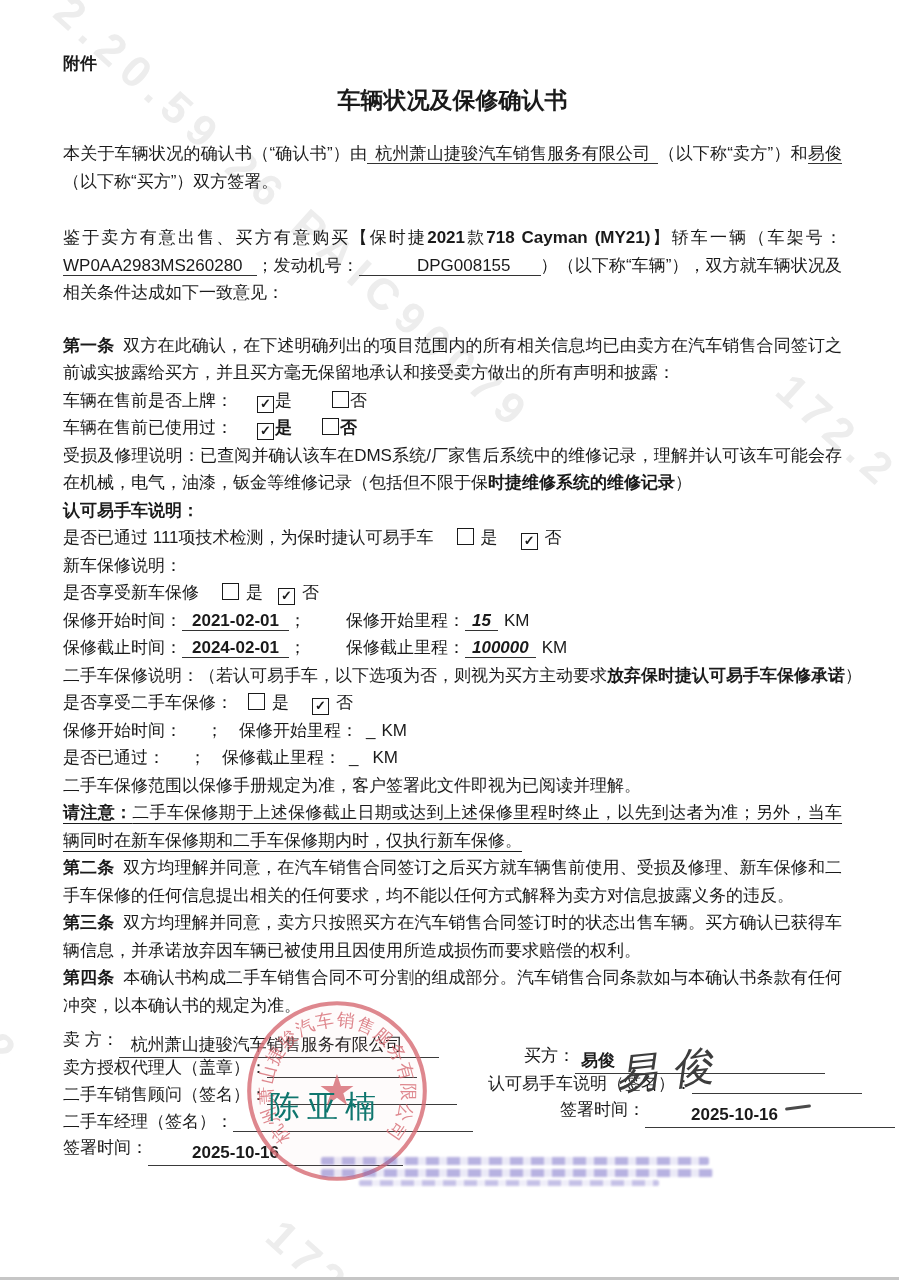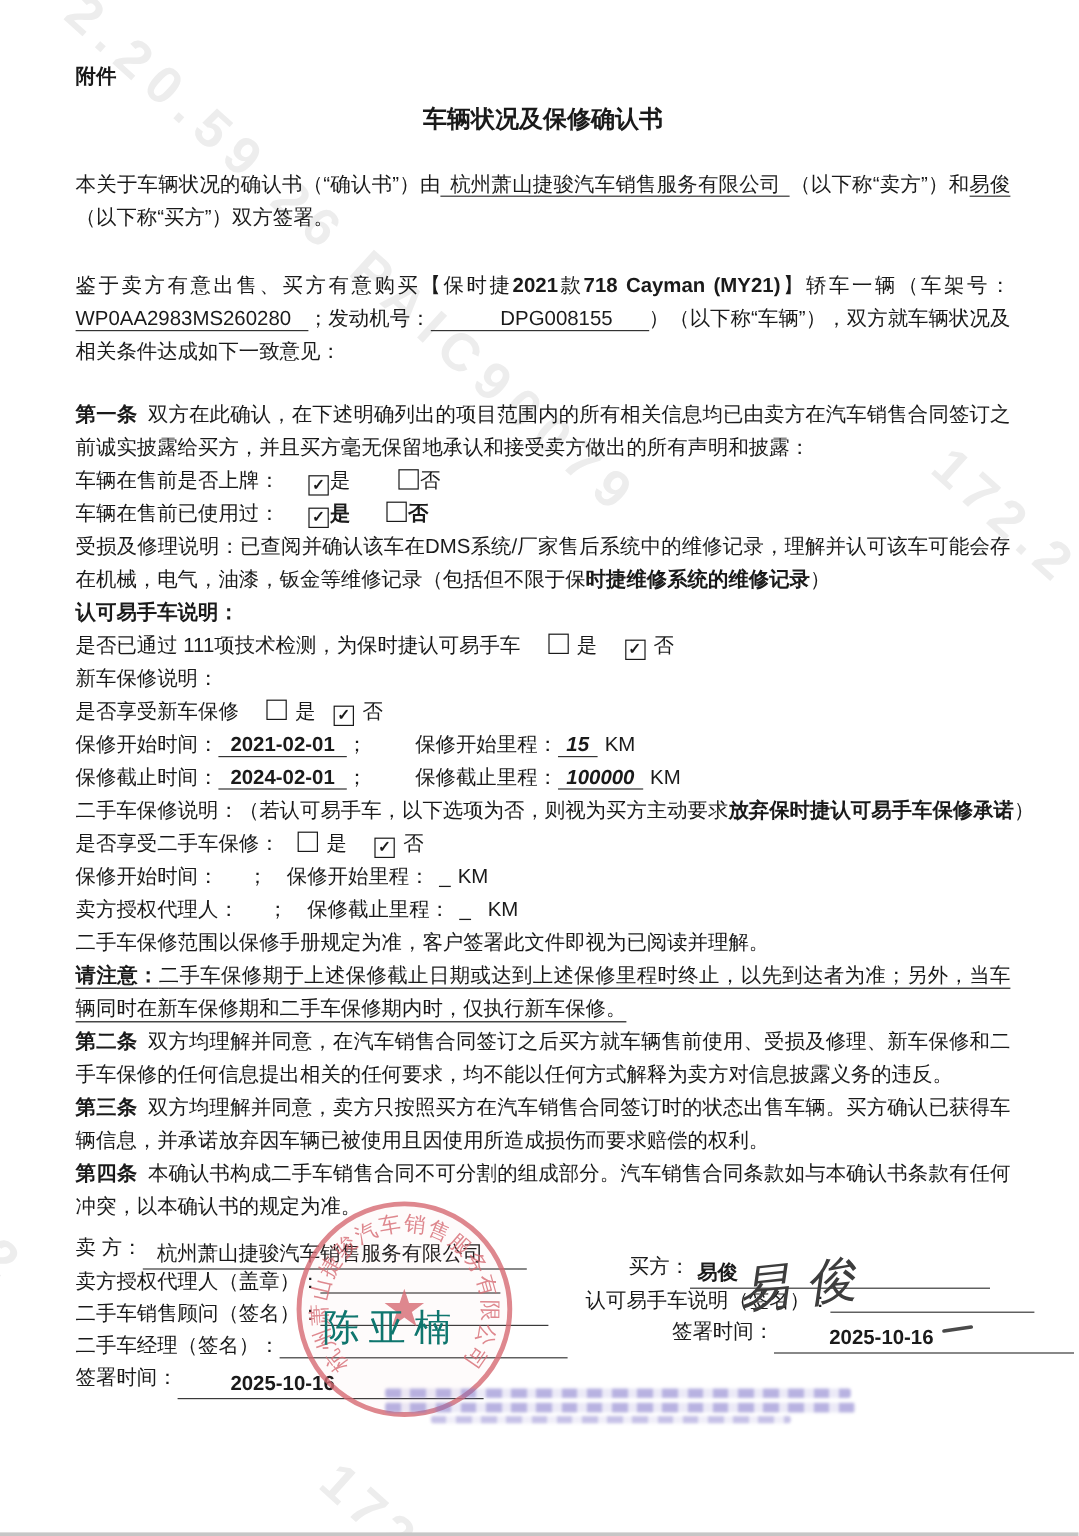--- a/index.html
+++ b/index.html
@@ -10,21 +10,21 @@
   
   .wm { position:absolute; color:#ededed; font-weight:700; white-space:nowrap;
         transform-origin:0 0; transform:rotate(42deg); pointer-events:none; }
   .wm1 { left:78px;  top:-14px;  font-size:44px; letter-spacing:9px; }
   .wm2 { left:800px; top:364px;  font-size:44px; letter-spacing:7px; }
   .wm3 { left:-16px; top:1002px; font-size:44px; letter-spacing:6px; }
   .wm4 { left:290px; top:1210px; font-size:44px; letter-spacing:7px; }
 
   .content { position:absolute; left:63px; right:57px; top:50px; font-size:17px; line-height:27.5px; }
   .b { font-weight:bold; }
-  .title { text-align:center; font-size:20px; font-weight:bold; margin-top:9px; }
+  .title { text-align:center; font-size:23px; font-weight:bold; margin-top:9px; }
   p.para { margin:0; text-align:justify; }
   p.sp26 { margin-top:26px; }
   p.sp29 { margin-top:29px; }
   p.sp25 { margin-top:25px; }
   .line { white-space:nowrap; }
   .art-label { font-weight:bold; margin-right:9px; }
 
   .u  { border-bottom:1.5px solid #333; }
   .u-pad { border-bottom:1.5px solid #333; padding:0 8px; }
   .u-vin { border-bottom:1.5px solid #333; padding-right:14px; }
@@ -127,21 +127,21 @@
 
     <div class="line">
       <span>是否享受二手车保修：</span><span class="sp8"></span><span class="cb cbs"></span><span>是</span><span class="sp16"></span><span class="cb cbs"><i>✓</i></span><span>否</span>
     </div>
 
     <div class="line">
       <span>保修开始时间：</span><span class="sp24"></span><span>；</span><span class="sp16"></span><span>保修开始里程：</span><span class="sp8"></span><span>_</span><span class="kmgap">KM</span>
     </div>
 
     <div class="line">
-      <span>卖方授权代理人：</span><span class="sp24"></span><span>；</span><span class="sp16"></span><span>保修截止里程：</span><span class="sp8"></span><span>_</span><span class="sp8"></span><span class="kmgap">KM</span>
+      <span>是否已通过：</span><span class="sp24"></span><span>；</span><span class="sp16"></span><span>保修截止里程：</span><span class="sp8"></span><span>_</span><span class="sp8"></span><span class="kmgap">KM</span>
     </div>
 
     <div class="line">二手车保修范围以保修手册规定为准，客户签署此文件即视为已阅读并理解。</div>
 
     <p class="para"><b class="ul-all">请注意：</b><span class="ul-all">二手车保修期于上述保修截止日期或达到上述保修里程时终止，以先到达者为准；另外，当车辆同时在新车保修期和二手车保修期内时，仅执行新车保修。</span></p>
 
     <p class="para"><b class="art-label">第二条</b><span>双方均理解并同意，在汽车销售合同签订之后买方就车辆售前使用、受损及修理、新车保修和二手车保修的任何信息提出相关的任何要求，均不能以任何方式解释为卖方对信息披露义务的违反。</span></p>
 
     <p class="para"><b class="art-label">第三条</b><span>双方均理解并同意，卖方只按照买方在汽车销售合同签订时的状态出售车辆。买方确认已获得车辆信息，并承诺放弃因车辆已被使用且因使用所造成损伤而要求赔偿的权利。</span></p>
 

